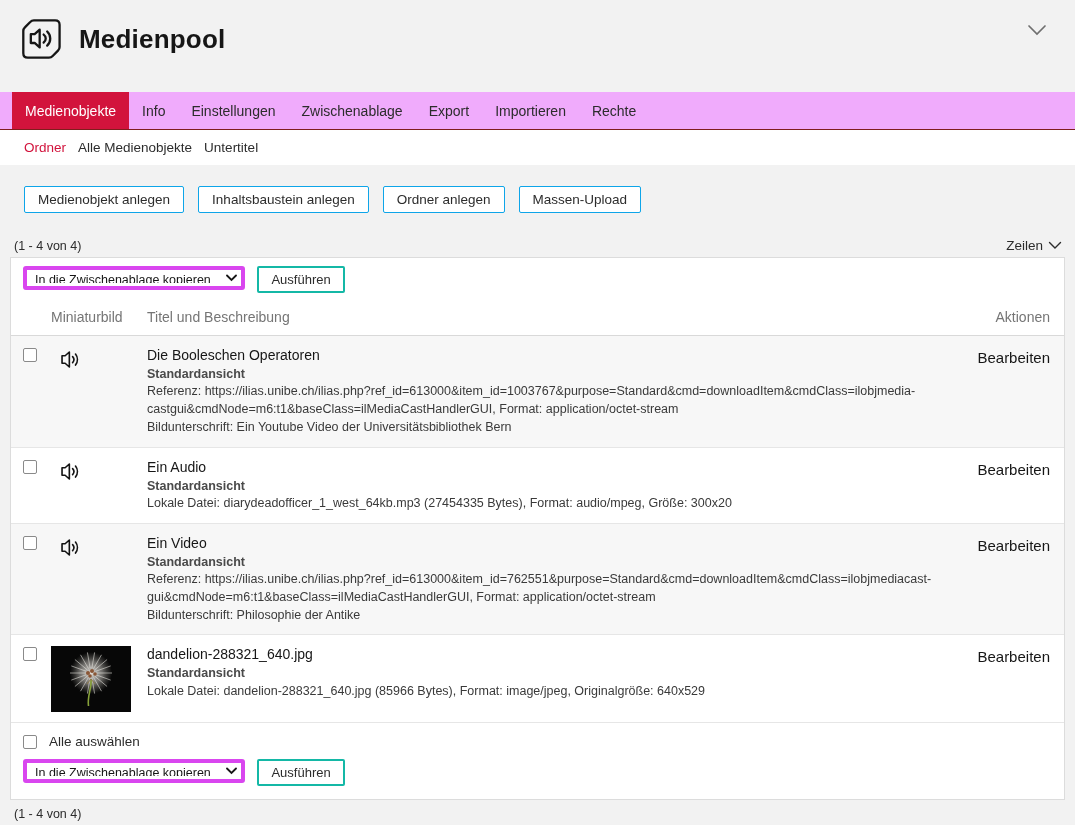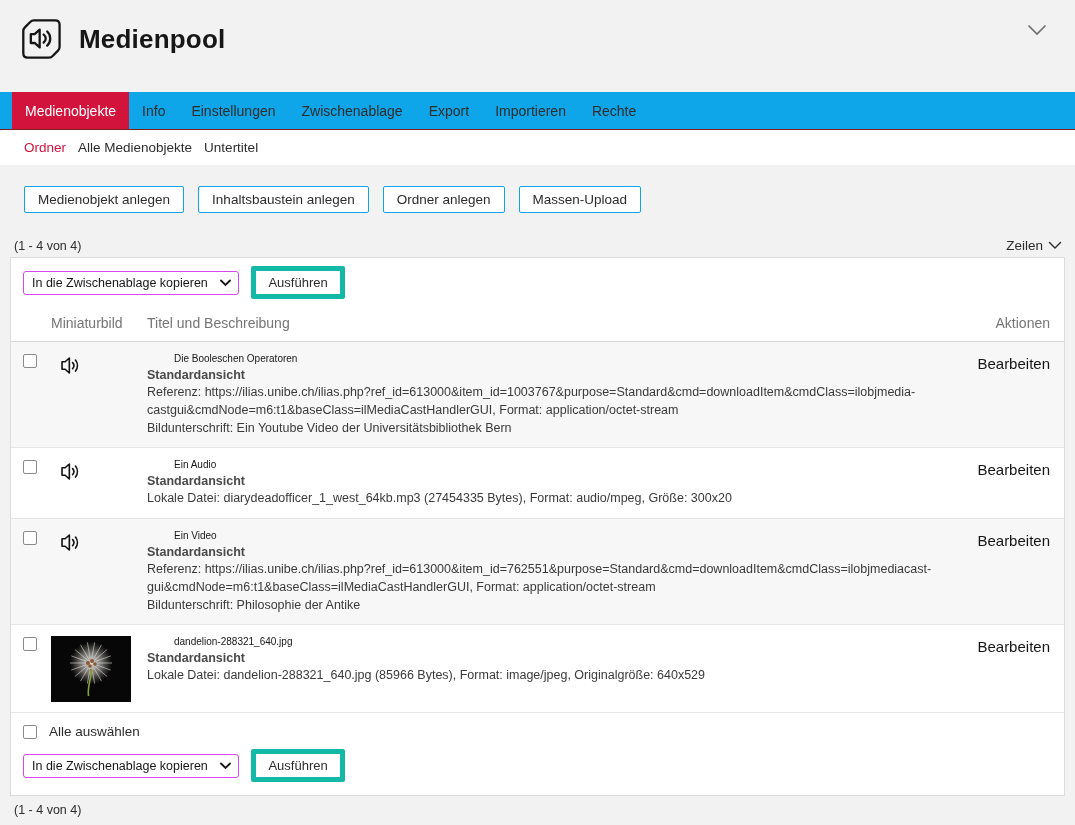--- a/index.html
+++ b/index.html
@@ -6,55 +6,55 @@
   body{width:1075px;height:825px;overflow:hidden;font-family:"Liberation Sans",sans-serif;color:#2c2c2c;position:relative;}
   *{box-sizing:border-box;}
 
   
   .header{height:92px;padding:16px 18px 0;display:flex;align-items:flex-start;position:relative;}
   .mep-icon{width:46px;height:46px;flex:0 0 auto;}
   .page-title{font-size:26px;font-weight:700;color:#161616;margin:8px 0 0 15px;letter-spacing:.2px;}
   .win-chevron{position:absolute;right:28px;top:24px;cursor:pointer;}
 
   
-  .tabbar{background:#0ea5e9;height:37px;display:flex;align-items:stretch;padding-left:12px;}
+  .tabbar{background:#f0abfc;height:37px;display:flex;align-items:stretch;padding-left:12px;}
   .tab{display:flex;align-items:center;padding:0 13px;font-size:14px;color:#2c2c2c;cursor:pointer;white-space:nowrap;}
   .tab.active{background:#d2133c;color:#fff;}
   .subtabbar{background:#fff;border-top:1px solid #7f1d1d;height:36px;display:flex;align-items:center;gap:12px;padding-left:24px;font-size:13.5px;}
   .subtab{cursor:pointer;color:#2c2c2c;}
   .subtab.active{color:#d2133c;}
 
   
   .toolbar{margin:21px 0 0 24px;display:flex;gap:14px;}
   .btn{background:#fff;border:1px solid #0ea5e9;border-radius:2px;padding:5px 13px;font-size:13.5px;color:#2c2c2c;font-family:"Liberation Sans",sans-serif;cursor:pointer;}
 
   
   .pag-row{margin:25px 13px 4px 14px;display:flex;justify-content:space-between;align-items:center;font-size:12.5px;color:#2c2c2c;}
   .rows-ctl{display:inline-flex;align-items:center;gap:5px;font-size:13.5px;cursor:pointer;}
   .pag-bottom{margin:7px 0 0 14px;font-size:12.5px;color:#2c2c2c;}
 
   
   .tablewrap{margin:0 10px;background:#fff;border:1px solid #dcdcdc;}
   .table-top{padding:8px 12px 6px;}
   .selwrap{position:relative;display:inline-block;}
-  .bulk-select{appearance:none;-webkit-appearance:none;-moz-appearance:none;border:1px solid #d946ef;border-radius:3px;background:#fff;font-family:"Liberation Sans",sans-serif;font-size:12.5px;color:#161616;padding:3px 30px 3px 8px;height:24px;cursor:pointer;}
+  .bulk-select{appearance:none;-webkit-appearance:none;-moz-appearance:none;border:4px solid #d946ef;border-radius:3px;background:#fff;font-family:"Liberation Sans",sans-serif;font-size:12.5px;color:#161616;padding:3px 30px 3px 8px;height:24px;cursor:pointer;}
   .sel-chevron{position:absolute;right:8px;top:8px;pointer-events:none;}
-  .exec-btn{margin-left:8px;background:#fff;border:5px solid #14b8a6;border-radius:2px;padding:4px 12px;font-size:13px;color:#2c2c2c;font-family:"Liberation Sans",sans-serif;cursor:pointer;}
+  .exec-btn{margin-left:8px;background:#fff;border:2px solid #14b8a6;border-radius:2px;padding:4px 12px;font-size:13px;color:#2c2c2c;font-family:"Liberation Sans",sans-serif;cursor:pointer;}
 
   .tgrid{display:grid;grid-template-columns:28px 96px 1fr 90px;padding:0 14px 0 12px;}
   .thead{color:#757575;font-size:14px;padding-top:10px;padding-bottom:10px;border-bottom:1px solid #d9d9d9;}
   .thead .col-actions{text-align:right;}
   .trow{border-bottom:1px solid #e6e6e6;padding-top:10px;padding-bottom:10px;}
   .trow.alt{background:#f7f7f7;}
   .cell-check{padding-top:2px;}
   .cb{appearance:none;-webkit-appearance:none;width:14px;height:14px;border:1px solid #8a8a8a;border-radius:2px;background:#fff;margin:0;cursor:pointer;}
   .cell-thumb{padding-top:1px;}
   .spk{width:25px;height:25px;margin-left:7px;}
   .thumb-img{display:block;width:80px;height:66px;}
-  .rtitle{font-size:10px;color:#161616;line-height:1.35;margin-bottom:1px;margin-left:27px;}
+  .rtitle{font-size:14px;color:#161616;line-height:1.35;margin-bottom:1px;}
   .rview{font-size:12.5px;font-weight:700;color:#4a4a4a;line-height:1.4;}
   .rline{font-size:12.5px;color:#3a3a3a;line-height:1.42;}
   .cell-actions{text-align:right;padding-top:3px;}
   .edit-link{font-size:15px;color:#161616;text-decoration:none;cursor:pointer;}
 
   .tfoot-selectall{display:flex;align-items:center;gap:12px;padding:11px 12px 2px;font-size:13.5px;color:#2c2c2c;}
   .tfoot-action{padding:8px 12px 13px;}
 </style>
 </head>
 <body>

